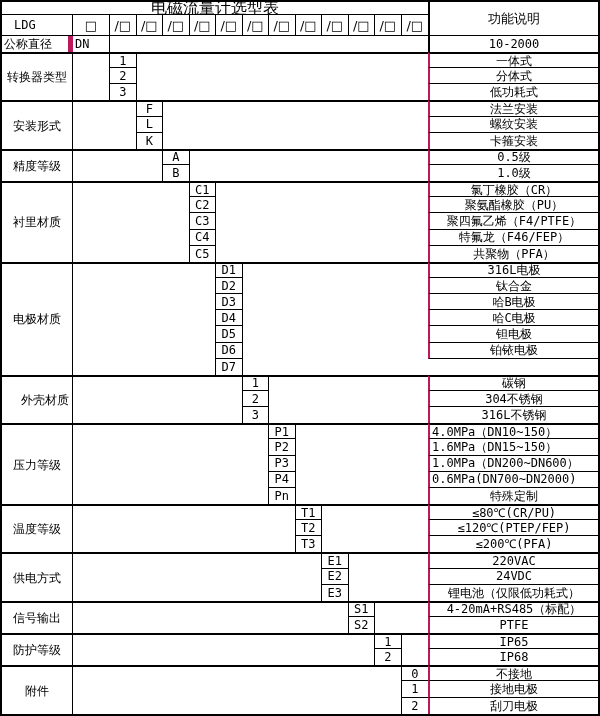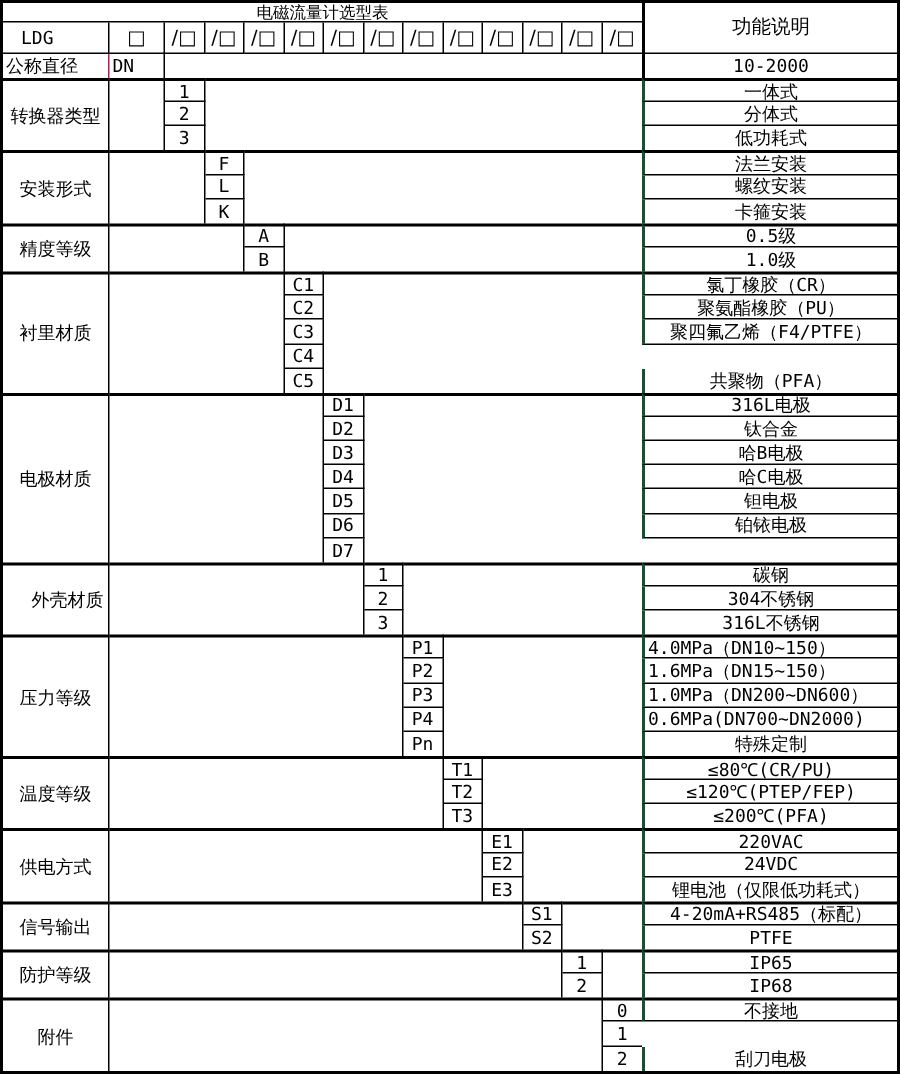--- a/index.html
+++ b/index.html
@@ -12,38 +12,38 @@
     display:grid;
     grid-template-columns: 71px 37px repeat(12, 26.5px) 170px;
   }
   .head { grid-template-rows: 13px 21px 16px; }
   .grp  { --rh:16.15px; }
   .c {
     display:flex; align-items:center; justify-content:center;
     box-sizing:border-box; font-size:12px; line-height:1;
     white-space:nowrap; overflow:hidden;
   }
-  .title    { border-bottom:1px solid #000; font-size:11px; }
+  .title    { border-bottom:1px solid #000; font-size:16px; }
   .funchead { border-left:2px solid #000; border-bottom:1px solid #000; font-size:13px; }
   .ldg      { border-right:1px solid #000; border-bottom:1px solid #000; justify-content:flex-start; padding-left:12px; }
   .boxcell  { border-right:1px solid #000; border-bottom:1px solid #000; font-family:"DejaVu Sans",sans-serif; font-size:13px; }
   .slot     { border-right:1px solid #000; border-bottom:1px solid #000; font-family:"DejaVu Sans",sans-serif; font-size:13px; }
   .slot.last{ border-right:none; }
-  .dnlabel  { border-right:1px solid #be185d; justify-content:flex-start; padding-left:2px; }
+  .dnlabel  { border-right:5px solid #be185d; justify-content:flex-start; padding-left:2px; }
   .dncode   { border-right:1px solid #000; justify-content:flex-start; padding-left:2px; }
   .dnvalue  { border-left:2px solid #000; }
   
   .glabel { border-right:1px solid #000; border-top:2px solid #000; }
   .blankL { border-right:1px solid #000; border-top:2px solid #000; }
   .blankR { border-top:2px solid #000; }
   .code   { }
   .code.bt, .func.bt { border-top:2px solid #000; }
   .code.bb, .func.bb { border-bottom:1px solid #000; }
   .code.br { border-right:1px solid #000; }
-  .func   { border-left:2px solid #14532d; }
+  .func   { border-left:2px solid #be185d; }
   .func.left { justify-content:flex-start; padding-left:2px; }
 </style>
 </head>
 <body>
 
 <div class="tbl">
   <div class="grid head">
     <div class="c title" style="grid-column:1/15; grid-row:1">电磁流量计选型表</div>
     <div class="c funchead" style="grid-column:15;   grid-row:1/3">功能说明</div>
     <div class="c ldg" style="grid-column:1;    grid-row:2">LDG</div>
@@ -101,20 +101,21 @@
         <div class="c glabel" style="grid-area: 1 / 1 / span 5;">衬里材质</div>
         <div class="c blankL" style="grid-area: 1 / 2 / span 5 / span 4;"></div>
         <div class="c blankR" style="grid-area: 1 / 7 / span 5 / span 8;"></div>
         <div class="c code bt bb br" style="grid-area: 1 / 6;">C1</div>
         <div class="c func bt bb" style="grid-area: 1 / 15;">氯丁橡胶（CR）</div>
         <div class="c code bb br" style="grid-area: 2 / 6;">C2</div>
         <div class="c func bb" style="grid-area: 2 / 15;">聚氨酯橡胶（PU）</div>
         <div class="c code bb br" style="grid-area: 3 / 6;">C3</div>
         <div class="c func bb" style="grid-area: 3 / 15;">聚四氟乙烯（F4/PTFE）</div>
         <div class="c code bb br" style="grid-area: 4 / 6;">C4</div>
+        <div class="c func bb" style="grid-area: 4 / 15;">特氟龙（F46/FEP）</div>
         <div class="c code br" style="grid-area: 5 / 6;">C5</div>
         <div class="c func" style="grid-area: 5 / 15;">共聚物（PFA）</div>
       </div>
       <div class="grid grp" style="grid-template-rows: repeat(7, var(--rh));">
         <div class="c glabel" style="grid-area: 1 / 1 / span 7;">电极材质</div>
         <div class="c blankL" style="grid-area: 1 / 2 / span 7 / span 5;"></div>
         <div class="c blankR" style="grid-area: 1 / 8 / span 7 / span 7;"></div>
         <div class="c code bt bb br" style="grid-area: 1 / 7;">D1</div>
         <div class="c func bt bb" style="grid-area: 1 / 15;">316L电极</div>
         <div class="c code bb br" style="grid-area: 2 / 7;">D2</div>
@@ -194,17 +195,18 @@
         <div class="c func bt bb" style="grid-area: 1 / 15;">IP65</div>
         <div class="c code br" style="grid-area: 2 / 13;">2</div>
         <div class="c func" style="grid-area: 2 / 15;">IP68</div>
       </div>
       <div class="grid grp" style="grid-template-rows: repeat(3, var(--rh));">
         <div class="c glabel" style="grid-area: 1 / 1 / span 3;">附件</div>
         <div class="c blankL" style="grid-area: 1 / 2 / span 3 / span 12;"></div>
         <div class="c code bt bb" style="grid-area: 1 / 14;">0</div>
         <div class="c func bt bb" style="grid-area: 1 / 15;">不接地</div>
         <div class="c code bb" style="grid-area: 2 / 14;">1</div>
+        <div class="c func bb" style="grid-area: 2 / 15;">接地电极</div>
         <div class="c code" style="grid-area: 3 / 14;">2</div>
         <div class="c func" style="grid-area: 3 / 15;">刮刀电极</div>
       </div>
     </div>
 </div>
 
 </body></html>

